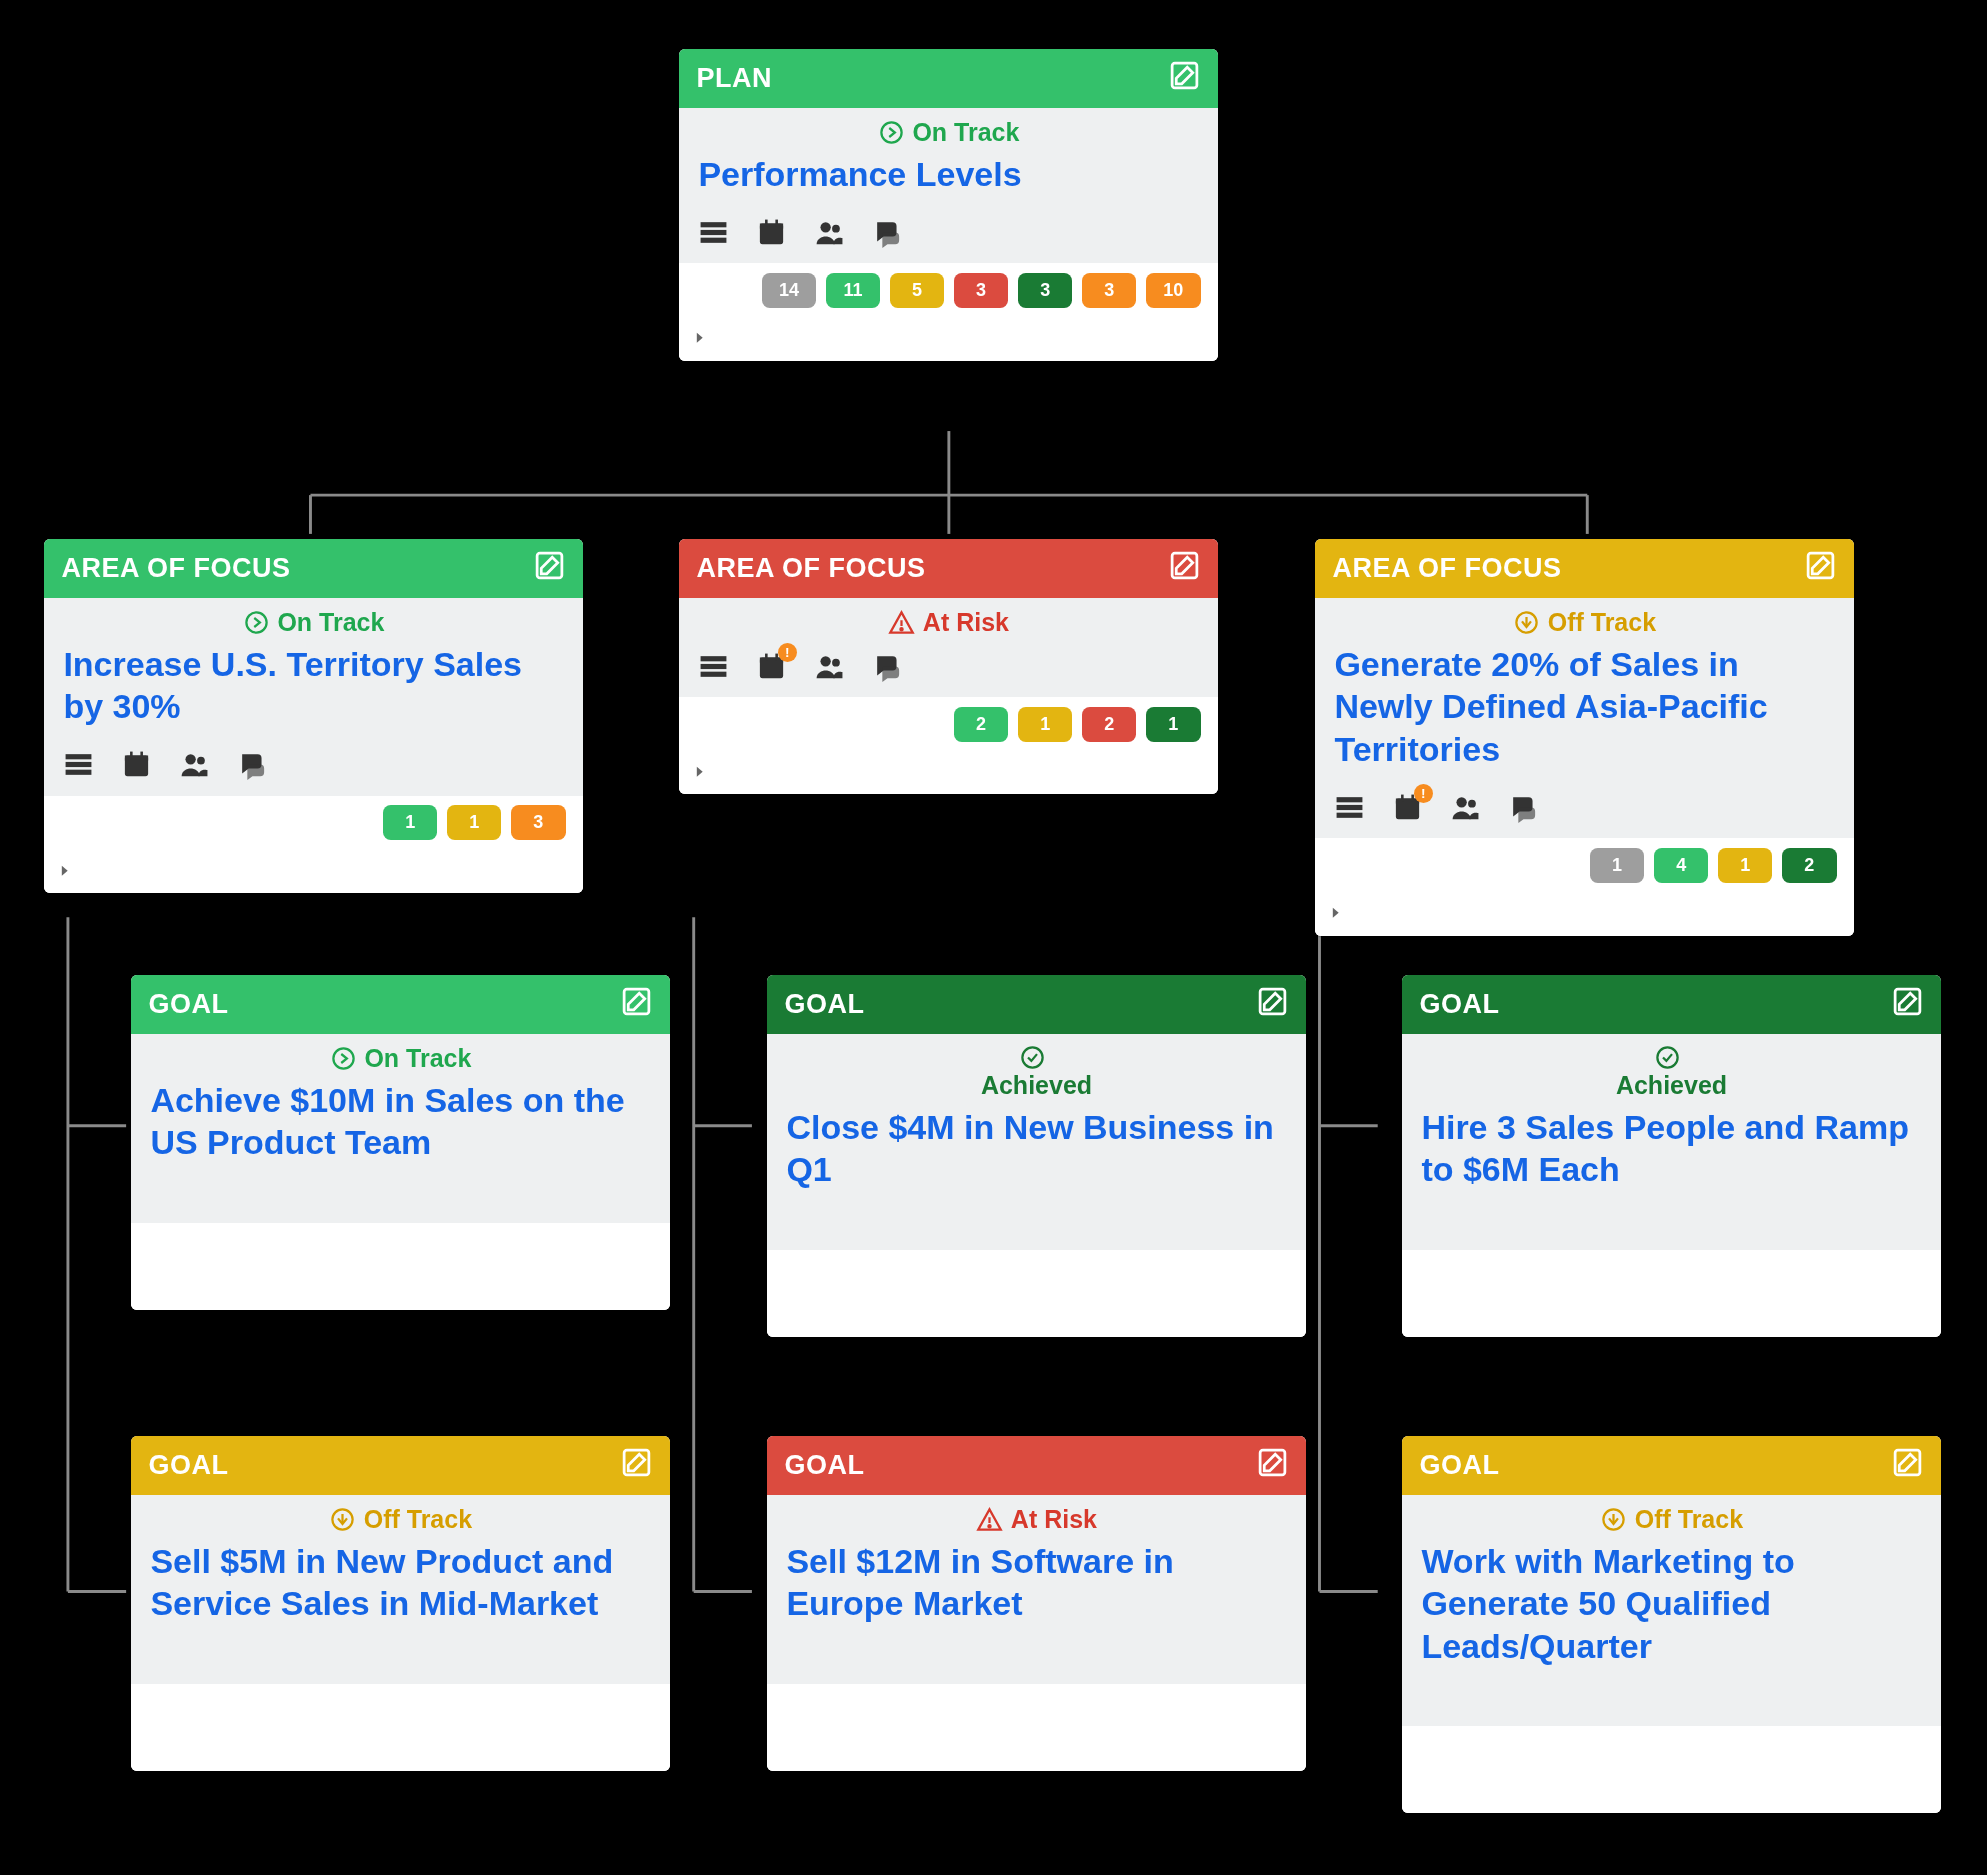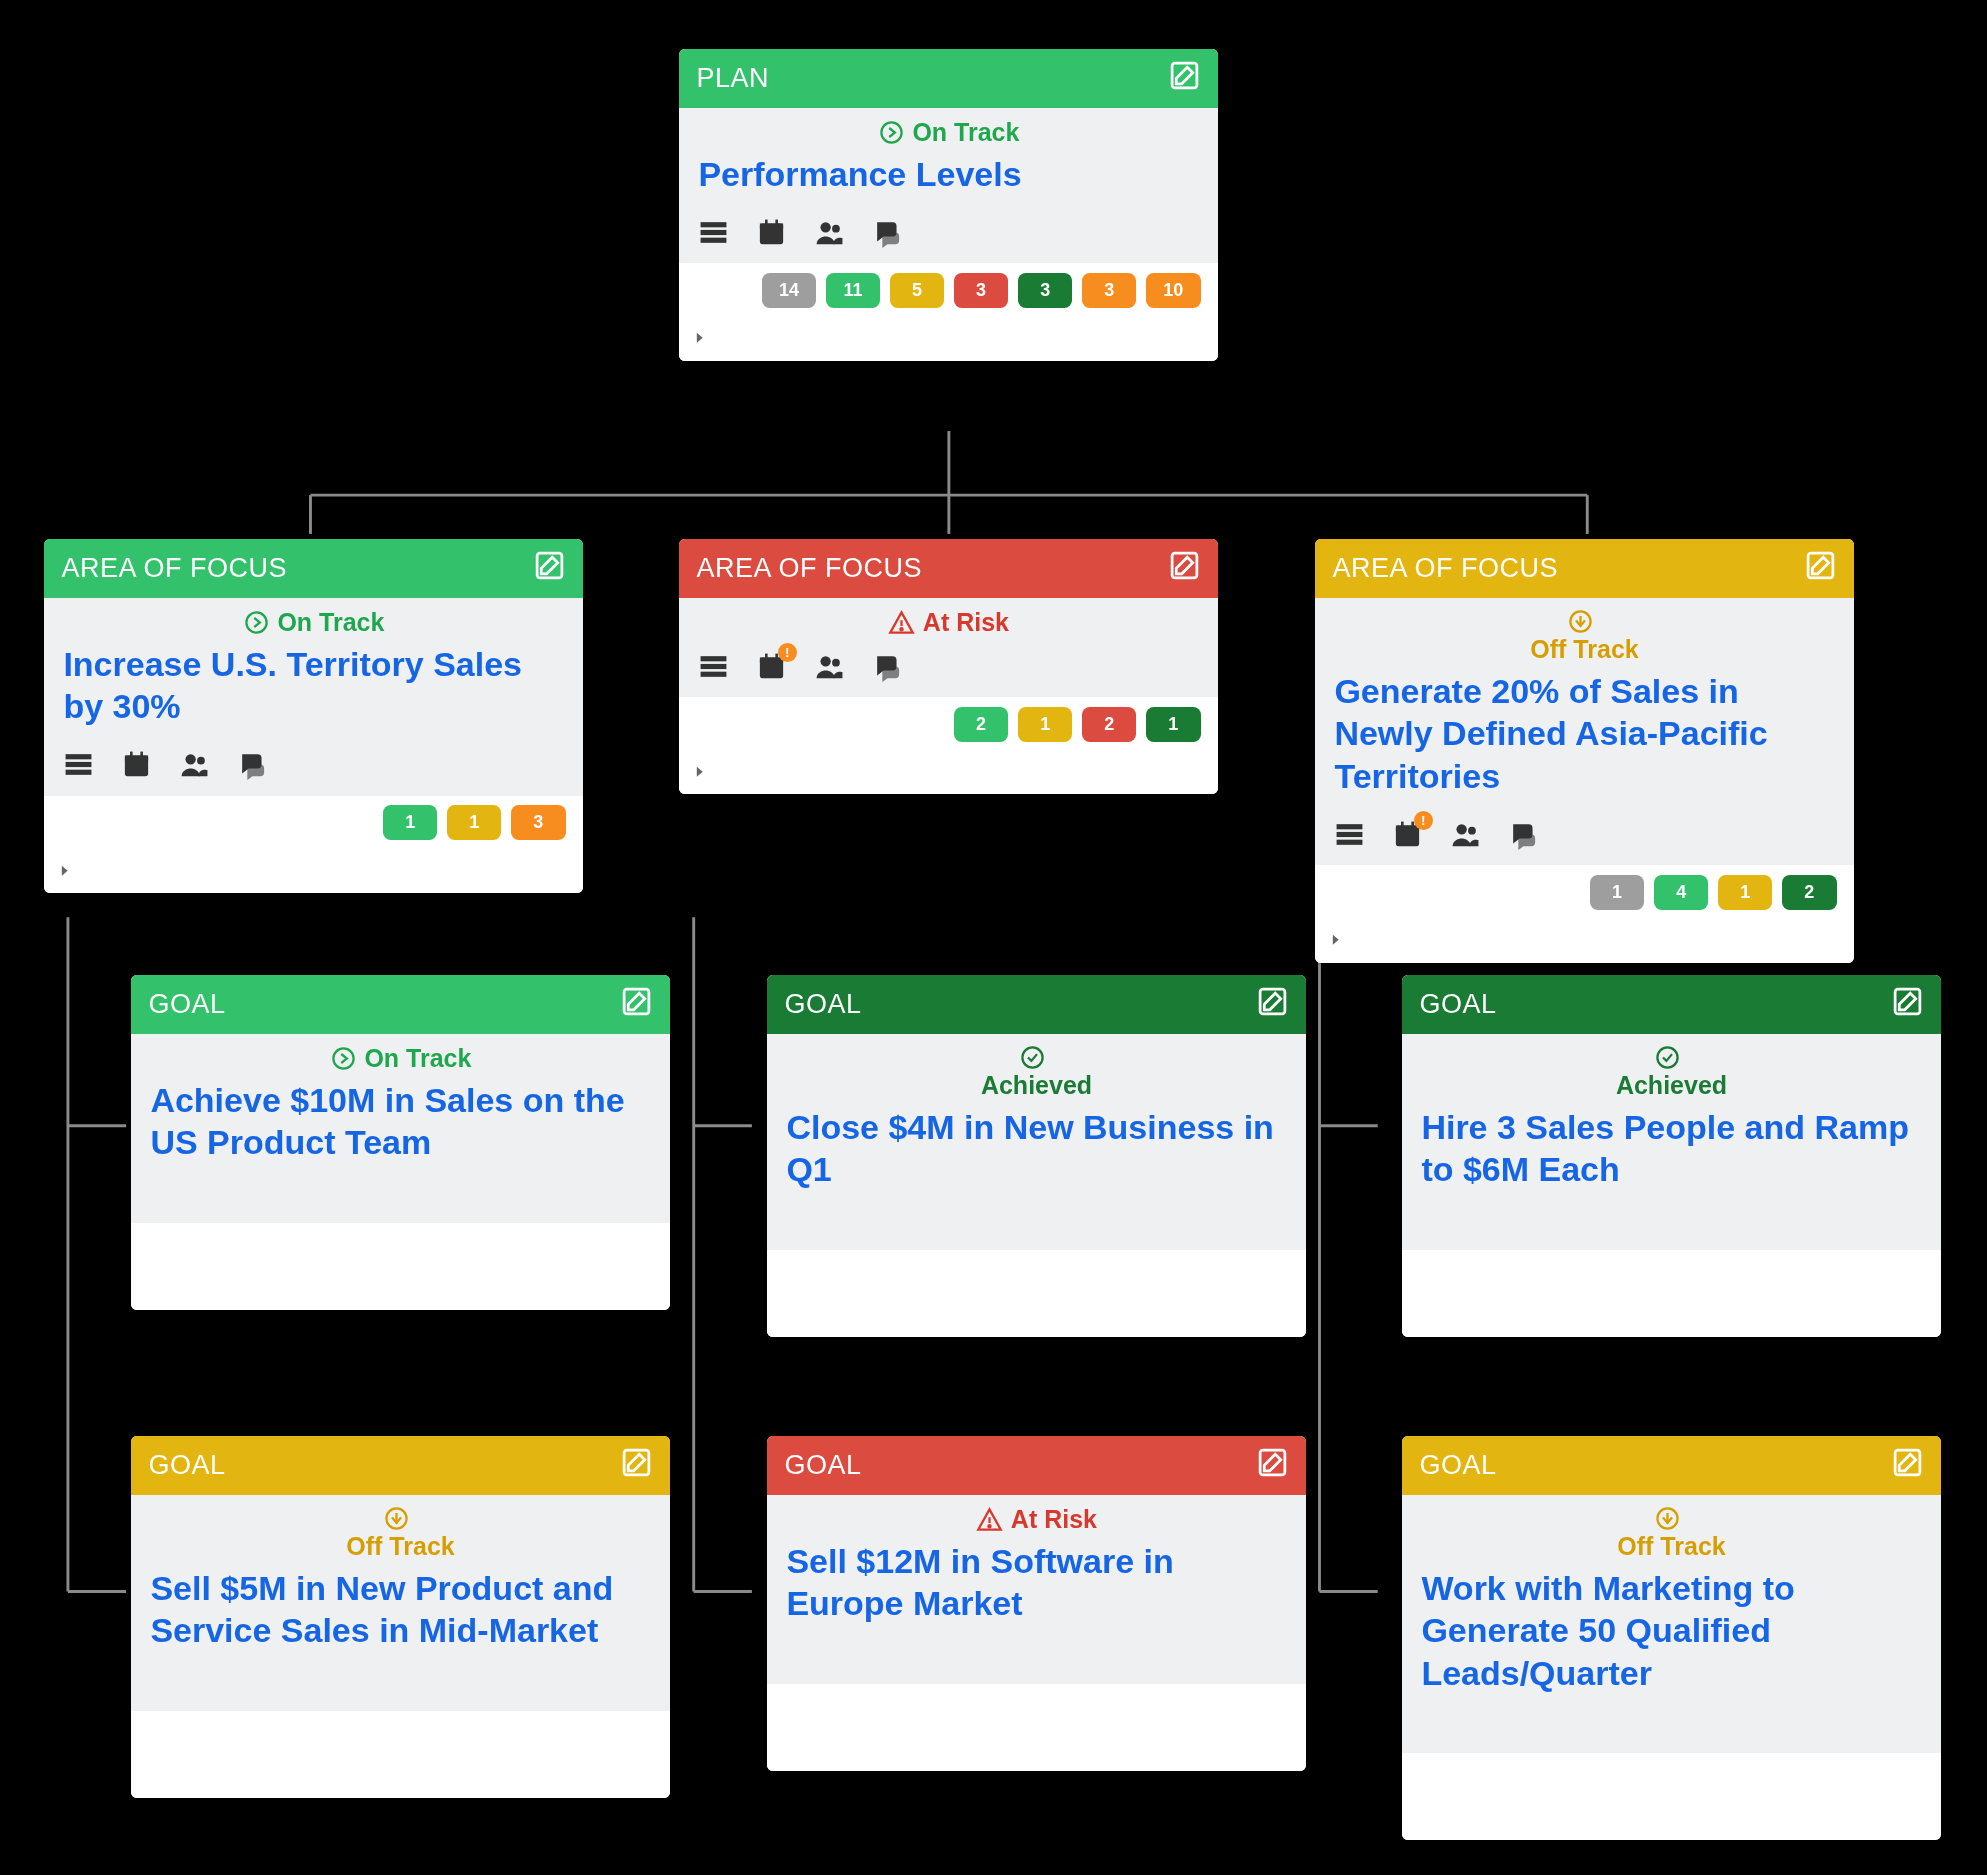--- a/index.html
+++ b/index.html
@@ -1,28 +1,28 @@
 <!DOCTYPE html>
 <html><head>
 <meta charset="utf-8">
 <style>
   html,body{margin:0;padding:0;background:#000;font-family:"Helvetica Neue",Arial,sans-serif;}
   #canvas{position:relative;width:1987px;height:1876px;}
   svg.connectors{position:absolute;left:0;top:0;width:1987px;height:1876px;pointer-events:none;}
   .card{position:absolute;background:#fff;border-radius:5.8px;overflow:hidden;box-shadow:0 1px 1.9px rgba(0,0,0,.3);}
-  .card-header{display:flex;align-items:center;justify-content:space-between;padding:9.7px 17.5px;color:#fff;font-weight:400;font-size:27px;letter-spacing:0.5px;}
+  .card-header{display:flex;align-items:center;justify-content:space-between;padding:9.7px 17.5px;color:#fff;font-weight:700;font-size:27px;letter-spacing:0.5px;}
   .card-header .edit-btn{cursor:pointer;}
   .h-green-light{background:#34c16b;}
   .h-green-dark{background:#1a7b34;}
   .h-red{background:#db4b3f;}
   .h-yellow{background:#e3b511;}
   .status-row{display:flex;justify-content:center;align-items:center;padding:9.7px 17.5px 5.8px 17.5px;font-size:25px;font-weight:600;}
   .status-ontrack{color:#1fa74e;}
   .status-atrisk{color:#d7392c;}
-  .status-offtrack{color:#d69e00;flex-direction:column;}
+  .status-offtrack{color:#d69e00;}
   .status-achieved{color:#1a7b34;flex-direction:column;}
   .status-row svg{width:27px;height:27px;margin-right:7.8px;}
   .title-row{padding:0 19.4px 13.6px 19.4px;color:#1565e5;font-size:34px;font-weight:600;line-height:1.25;cursor:pointer;}
   .icon-row{display:flex;gap:27px;padding:7.8px 19.4px 15.5px 19.4px;background:#eef0f1;}
   .icon-row .ico{width:31px;height:31px;color:#333;cursor:pointer;position:relative;}
   .icon-row .ico.badged::after{content:"!";position:absolute;top:-7.8px;right:-9.7px;background:#f78c1f;color:#fff;border-radius:50%;width:19.4px;height:19.4px;font-size:13.6px;font-weight:700;display:flex;align-items:center;justify-content:center;}
   .counts-row{display:flex;justify-content:flex-end;gap:9.7px;padding:9.7px 17.5px 17.5px 17.5px;background:#fff;}
   .chip{min-width:35px;height:35px;padding:0 9.7px;border-radius:7.8px;display:flex;align-items:center;justify-content:center;color:#fff;font-weight:700;font-size:18px;}
   .chip.gray{background:#9e9e9e;}
   .chip.green{background:#34c16b;}

